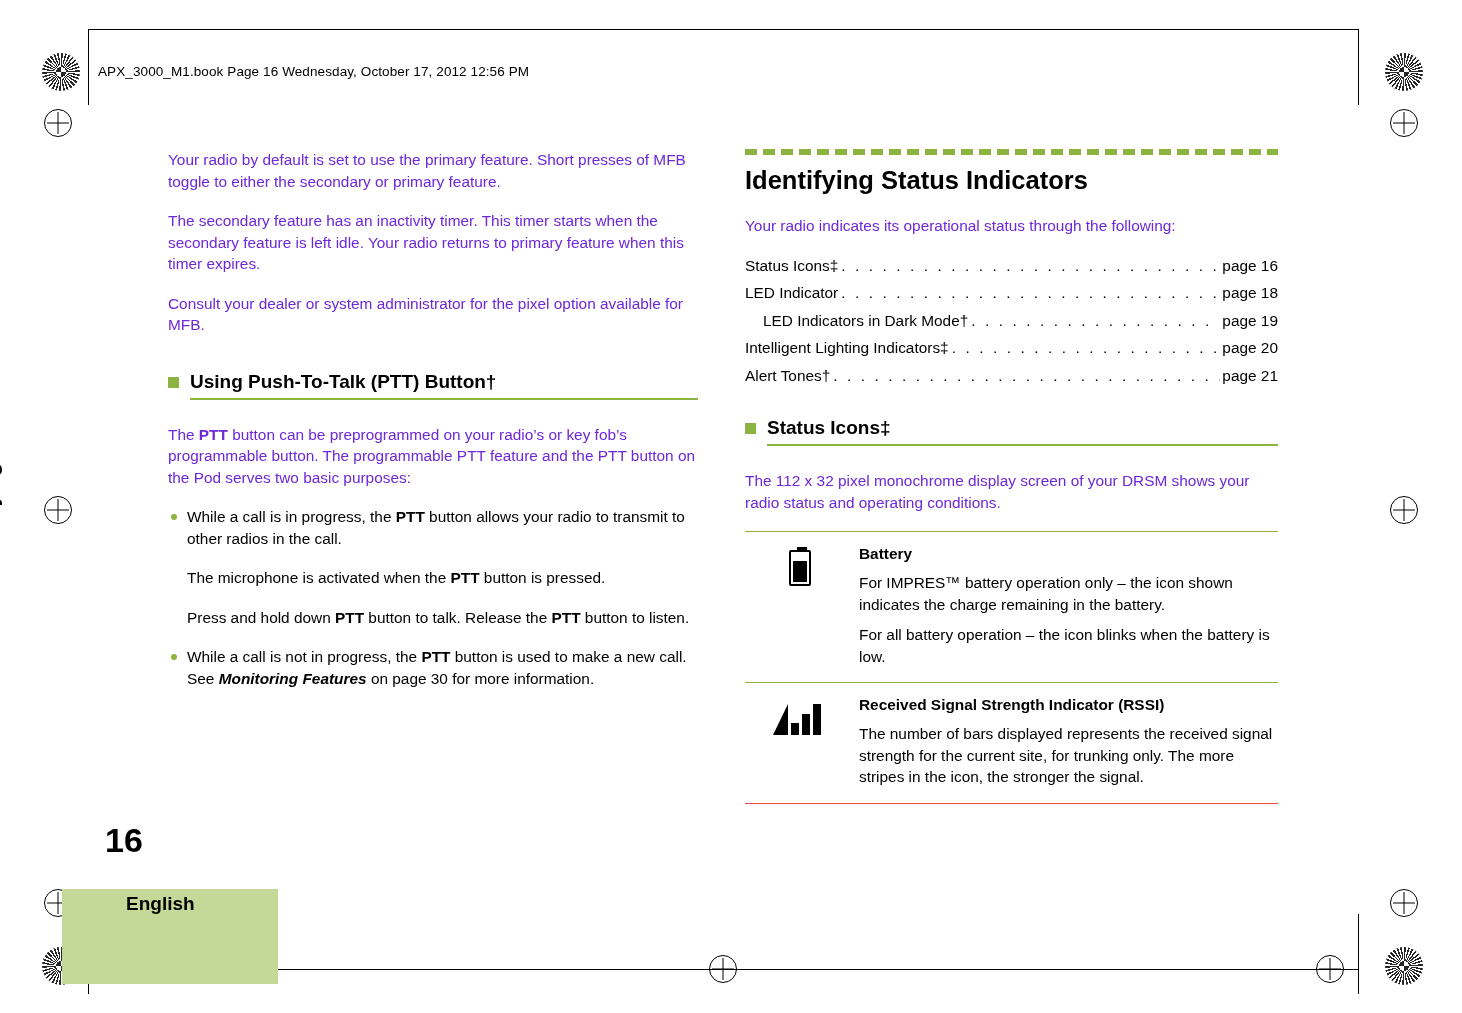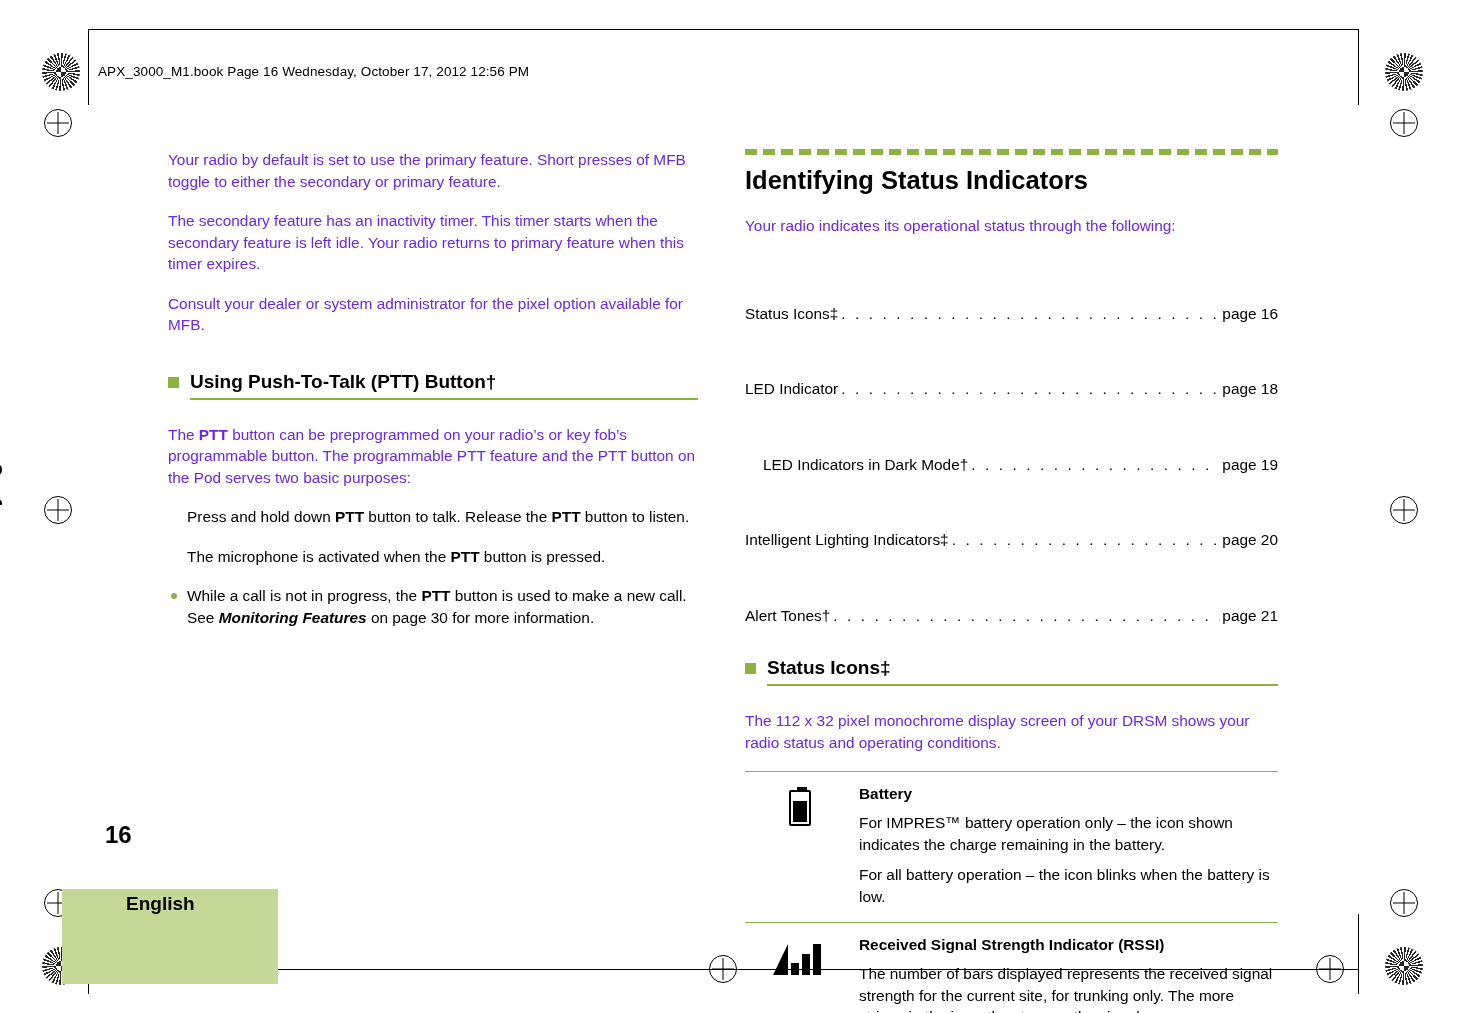--- a/index.html
+++ b/index.html
@@ -99,21 +99,21 @@
     font-weight: bold;
     color: #000;
     transform: rotate(-90deg);
     transform-origin: left top;
     white-space: nowrap;
   }
   .page-num {
     position: absolute;
     left: 105px;
     top: 812px;
-    font-size: 24px;
+    font-size: 34px;
     font-weight: bold;
     color: #000;
   }
 
   
   .col {
     position: absolute;
     top: 140px;
     width: 530px;
   }
@@ -219,21 +219,21 @@
   .toc-line.indent { padding-left: 18px; }
   .toc-dots {
     flex: 1 1 auto;
     overflow: hidden;
     white-space: nowrap;
     margin: 0 2px 0 3px;
     color: #000;
     font-size: 15.4px;
     letter-spacing: 2.6px;
   }
-  .toc-page { flex: none; margin-top: 48px; }
+  .toc-page { flex: none; }
 
   
   .icon-table {
     width: 533px;
     border-collapse: collapse;
     margin-top: 16px;
   }
   .icon-table tr { }
   .icon-table td {
     vertical-align: top;
@@ -357,24 +357,27 @@
     <div class="h2-wrap">
       <div class="h2-row">
         <div class="h2-square"></div>
         <div class="h2-text">Using Push-To-Talk (PTT) Button†</div>
       </div>
       <div class="h2-rule"></div>
     </div>
 
     <p class="body" style="margin-top:24px;"><span>The </span><b>PTT</b><span> button can be preprogrammed on your radio’s or key fob’s programmable button. The programmable PTT feature and the PTT button on the Pod serves two basic purposes:</span></p>
 
+    <ul class="bullets">
+      <li><span>While a call is in progress, the </span><b>PTT</b><span> button allows your radio to transmit to other radios in the call.</span></li>
+    </ul>
+
+    <p class="sub-para"><span>The microphone is activated when the </span><b>PTT</b><span> button is pressed.</span></p>
 
     <p class="sub-para"><span>Press and hold down </span><b>PTT</b><span> button to talk. Release the </span><b>PTT</b><span> button to listen.</span></p>
-
-    <p class="sub-para"><span>The microphone is activated when the </span><b>PTT</b><span> button is pressed.</span></p>
 
     <ul class="bullets">
       <li><span>While a call is not in progress, the </span><b>PTT</b><span> button is used to make a new call. See </span><b><i>Monitoring Features</i></b><span> on page 30 for more information.</span></li>
     </ul>
   </div>
 
   <div class="col col-right">
 
     <div class="dashed-rule"></div>
     <h1 class="chapter">Identifying Status Indicators</h1>

